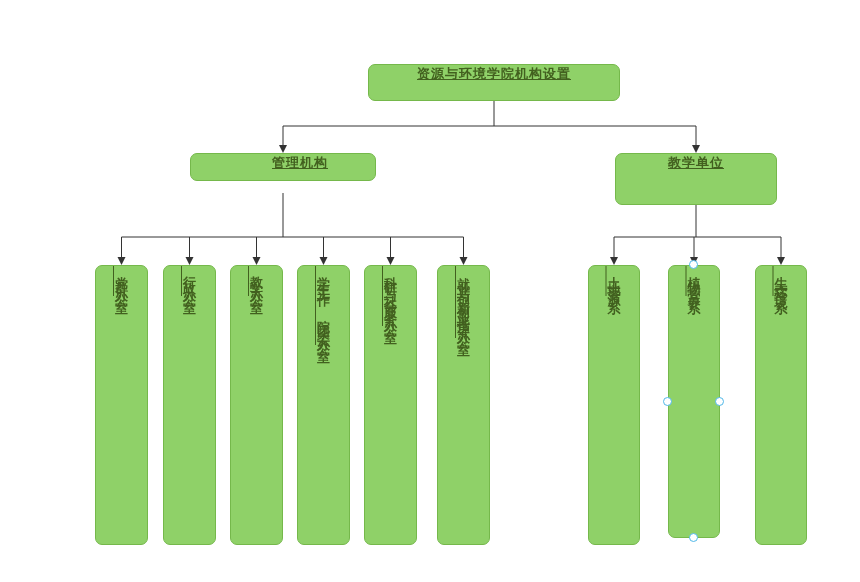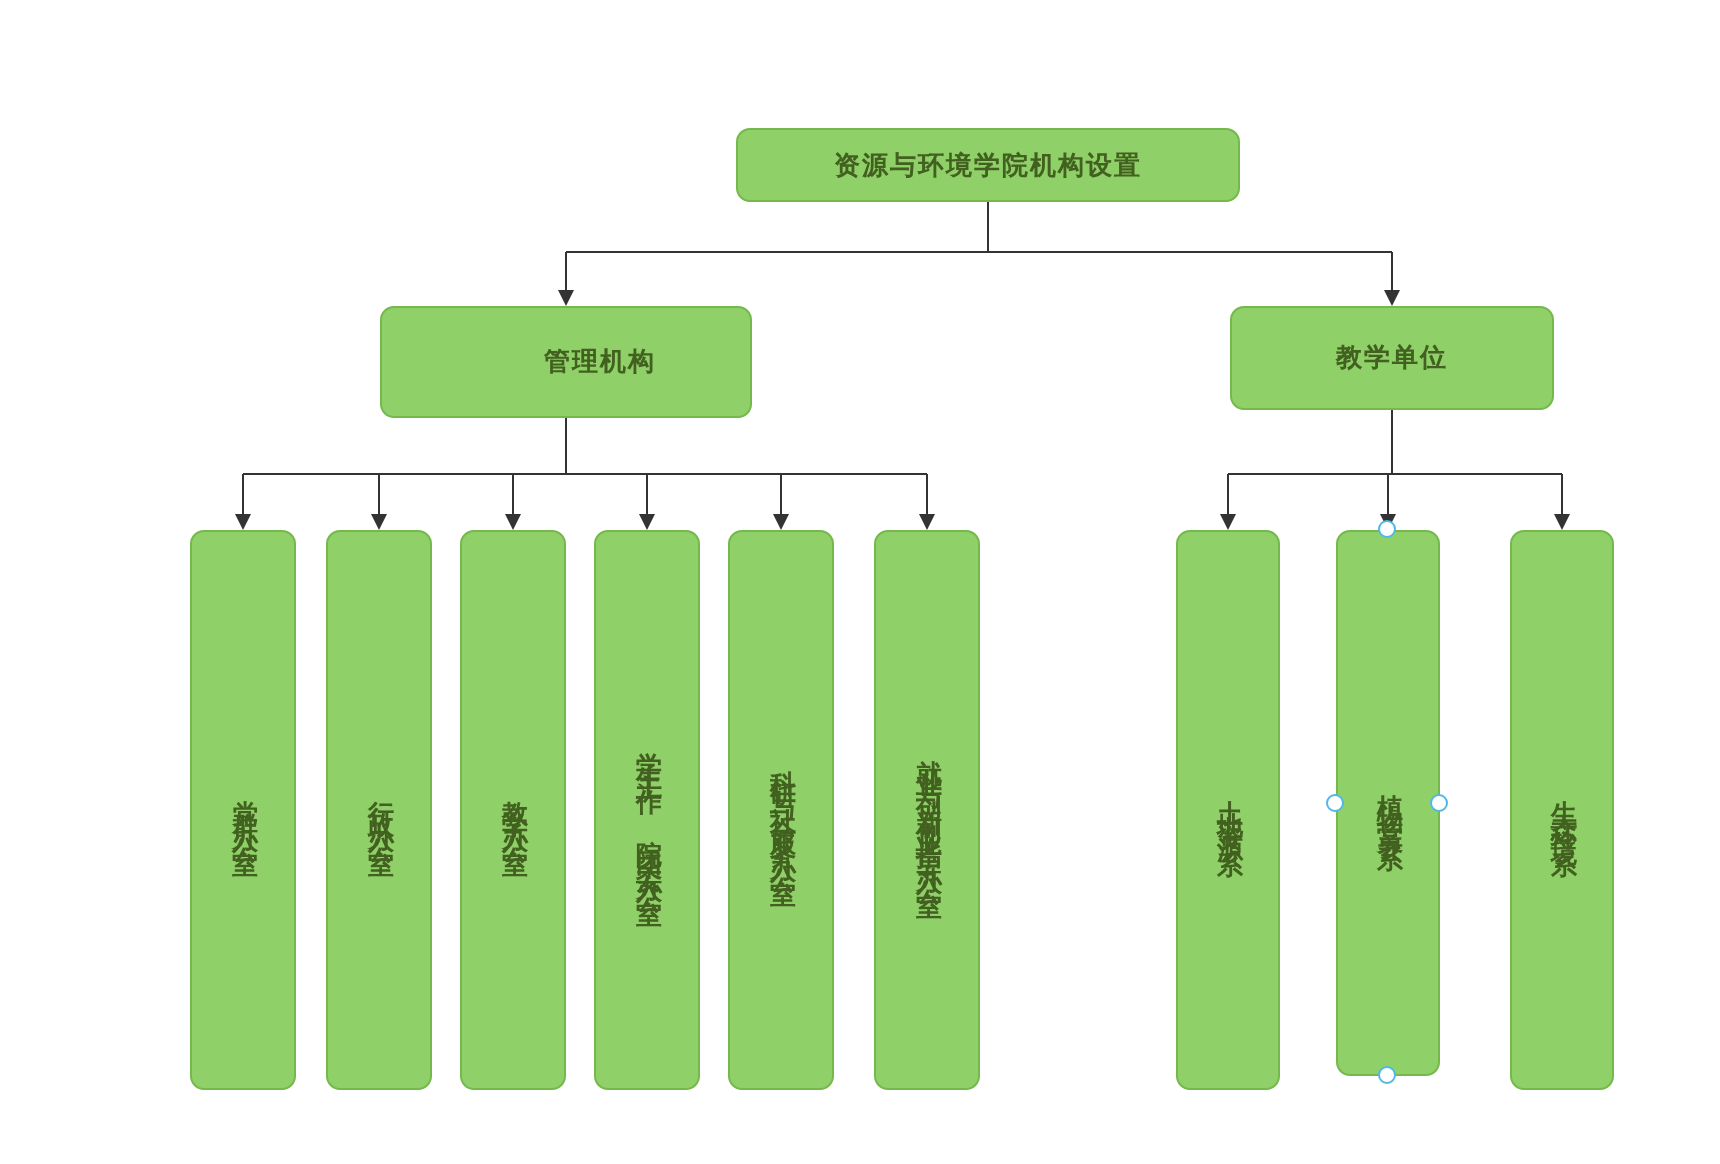--- a/index.html
+++ b/index.html
@@ -30,25 +30,25 @@
     fill: var(--connector, #333333);
     stroke: none;
   }
   .node {
     position: absolute;
     box-sizing: border-box;
     background: var(--node-fill, #8FD168);
     border: 1px solid var(--node-border, #75B84B);
     border-radius: 7px;
     display: flex;
-    align-items: center;
     justify-content: center;
     color: var(--node-text, #42601F);
     font-weight: bold;
     cursor: default;
+    text-decoration: underline;
   }
   .node.h {
     font-size: 13px;
     letter-spacing: 1px;
     white-space: nowrap;
   }
   .node.v .vtext {
     writing-mode: vertical-lr;
     text-orientation: upright;
     font-size: 13px;
@@ -91,21 +91,21 @@
                           M614 237 V258 M694 237 V258 M781 237 V258"></path>
     <polygon class="arrow" points="610,257 618,257 614,265"></polygon>
     <polygon class="arrow" points="690,257 698,257 694,265"></polygon>
     <polygon class="arrow" points="777,257 785,257 781,265"></polygon>
   </svg>
 
   <div class="node h" style="left:368px; top:64px; width:252px; height:37px;">
     <span>资源与环境学院机构设置</span>
   </div>
 
-  <div class="node h" style="left:190px; top:153px; width:186px; height:56px;padding-left:34px;">
+  <div class="node h" style="left:190px; top:153px; width:186px; height:28px;padding-left:34px;">
     <span>管理机构</span>
   </div>
 
   <div class="node h" style="left:615px; top:153px; width:162px; height:52px;">
     <span>教学单位</span>
   </div>
 
   <div class="node v" style="left:95px; top:265px; width:53px; height:280px;">
     <span class="vtext">党群办公室</span>
   </div>

